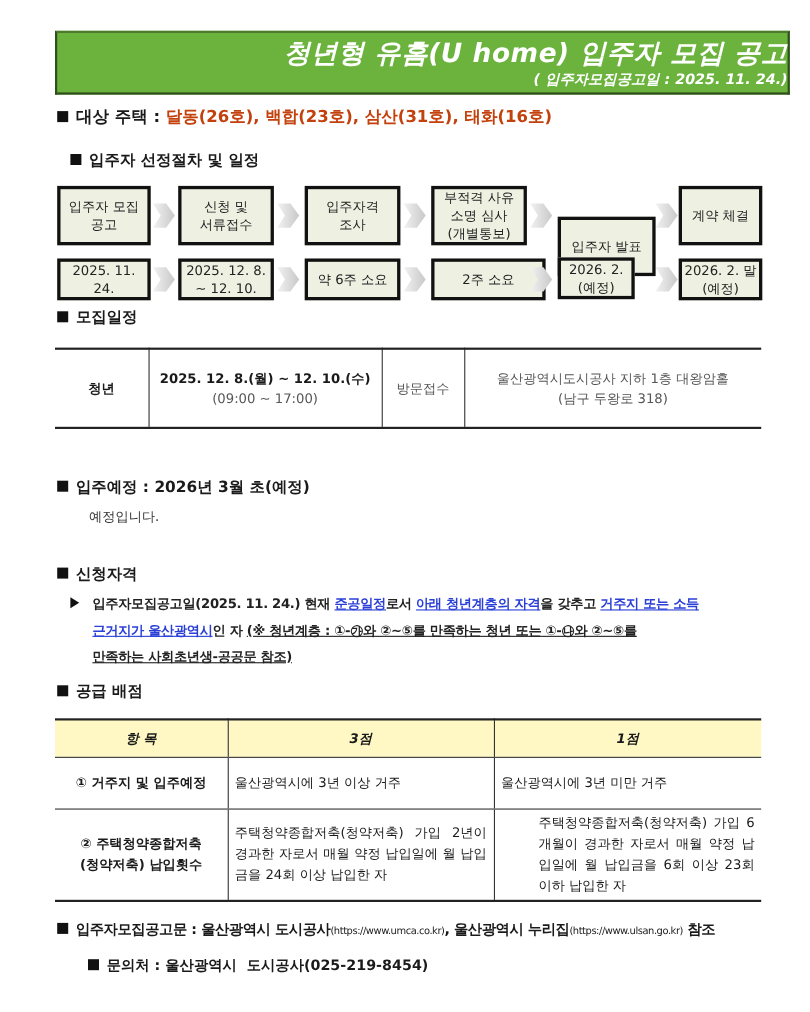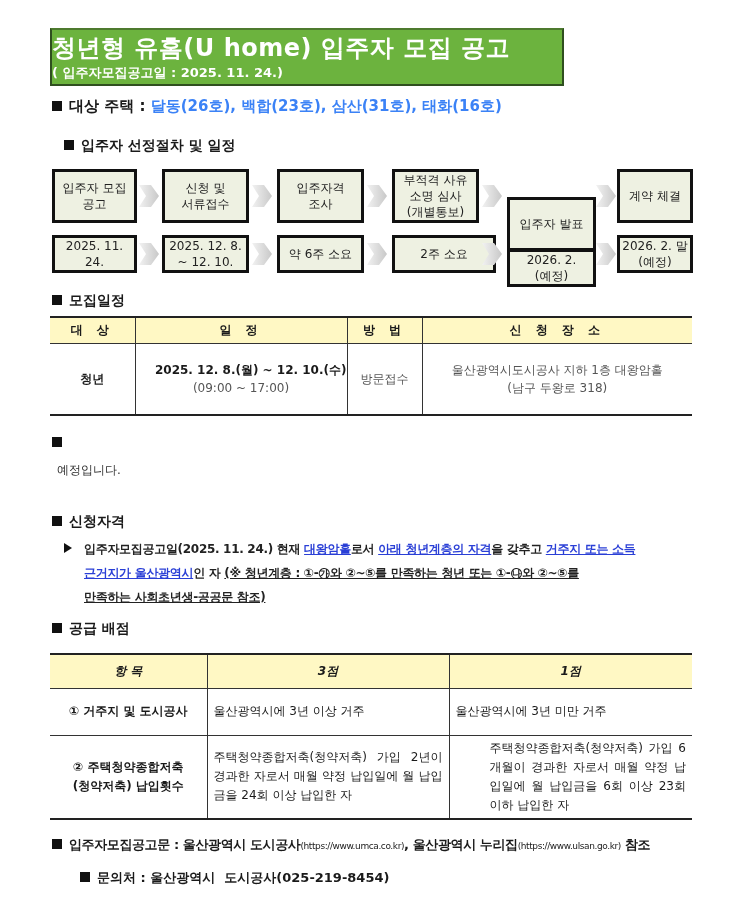--- a/index.html
+++ b/index.html
@@ -1,25 +1,25 @@
 <!DOCTYPE html>
 <html><head>
 <meta charset="utf-8">
 <style>
   * { box-sizing: border-box; margin: 0; padding: 0; }
   html, body { width: 736px; height: 920px; background: #ffffff; }
   body { position: relative; font-family: "DejaVu Sans", "Liberation Sans", sans-serif; color: #1a1a1a; overflow: hidden; }
 
-  .banner { position: absolute; left: 50px; top: 28px; width: 514px; height: 58px; background: #6cb33e; border: 2px solid #2f4f1f; border-top-color:#4d7a2e; color: #fff; text-align: left; }
+  .banner { position: absolute; left: 50px; top: 28px; width: 668px; height: 58px; background: #6cb33e; border: 2px solid #2f4f1f; border-top-color:#4d7a2e; color: #fff; text-align: right; font-style: italic; }
   .banner .t1 { font-size: 24px; font-weight: bold; line-height: 32px; margin-top: 2px; letter-spacing: 0.5px; }
   .banner .t2 { font-size: 13px; font-weight: bold; line-height: 18px; }
 
   .sec { position: absolute; left: 52px; font-size: 14px; font-weight: bold; white-space: nowrap; }
   .sq { display: inline-block; width: 10px; height: 10px; background: #111; margin-right: 7px; vertical-align: 0px; }
-  .red { color: #3b82f6; }
+  .red { color: #c2410c; }
 
   .flow-box { position: absolute; background: #eef1e2; border: 3px solid #111; display: flex; align-items: center; justify-content: center; text-align: center; font-size: 12px; line-height: 16px; color: #222; }
   .arrow { position: absolute; width: 22px; height: 30px; }
 
   table { border-collapse: collapse; position: absolute; }
   .sched { left: 50px; top: 316px; width: 642px; border-top: 2px solid #222; border-bottom: 2px solid #222; }
   .sched th { background: #fff8c4; height: 26px; font-size: 12px; font-weight: bold; border-bottom: 1px solid #333; letter-spacing: 5px; }
   .sched td { height: 72px; font-size: 12px; text-align: center; vertical-align: middle; line-height: 18px; }
   .sched th + th, .sched td + td { border-left: 1px solid #333; }
   .gray { color: #555; }
@@ -81,21 +81,21 @@
 <div class="flow-box" style="left:162px; top:235px; width:87px; height:38px;">
     <span style="white-space:pre-line">2025. 12. 8.
 ~ 12. 10.</span>
   </div>
 <div class="flow-box" style="left:277px; top:235px; width:87px; height:38px;">
     <span style="white-space:pre-line">약 6주 소요</span>
   </div>
 <div class="flow-box" style="left:392px; top:235px; width:104px; height:38px;">
     <span style="white-space:pre-line">2주 소요</span>
   </div>
-<div class="flow-box" style="left:507px; top:249px; width:89px; height:38px;">
+<div class="flow-box" style="left:507px; top:234px; width:70px; height:38px;">
     <span style="white-space:pre-line">2026. 2.
 (예정)</span>
   </div>
 <div class="flow-box" style="left:617px; top:235px; width:76px; height:38px;">
     <span style="white-space:pre-line">2026. 2. 말
 (예정)</span>
   </div>
 
 <svg class="arrow" style="left:139px; top:181px;" viewBox="0 0 22 30">
     <defs>
@@ -127,86 +127,80 @@
 <svg class="arrow" style="left:367px; top:239px;" viewBox="0 0 22 30">
     <path d="M0 4 H12 L20 15 L12 26 H0 L7 15 Z" fill="url(#ga)"></path>
   </svg>
 <svg class="arrow" style="left:482px; top:239px;" viewBox="0 0 22 30">
     <path d="M0 4 H12 L20 15 L12 26 H0 L7 15 Z" fill="url(#ga)"></path>
   </svg>
 <svg class="arrow" style="left:596px; top:239px;" viewBox="0 0 22 30">
     <path d="M0 4 H12 L20 15 L12 26 H0 L7 15 Z" fill="url(#ga)"></path>
   </svg>
 
-<div class="sec" style="top:292px;">
+<div class="sec" style="top:280px;">
   <span class="sq"></span><span>모집일정</span>
 </div>
 <table class="sched">
   <colgroup>
       <col style="width:85px">
       <col style="width:212px">
       <col style="width:75px">
       <col style="width:270px">
     </colgroup>
   <tbody>
-      <tr>
-    <th>대 상</th>
-    <th>일 정</th>
-    <th>방 법</th>
-    <th>신 청 장 소</th>
-  </tr>
   <tr>
     <td style="font-weight:bold;">청년</td>
     <td>
-      <div style="font-weight:bold;text-align:right;">2025. 12. 8.(월) ~ 12. 10.(수)</div>
+      <div style="font-weight:bold;">2025. 12. 8.(월) ~ 12. 10.(수)</div>
       <div class="gray">(09:00 ~ 17:00)</div>
     </td>
     <td class="gray">방문접수</td>
     <td class="gray">
       <div>울산광역시도시공사 지하 1층 대왕암홀</div>
       <div>(남구 두왕로 318)</div>
     </td>
   </tr>
 </tbody>
   </table>
 
 <div class="sec" style="top:434px;">
-  <span class="sq"></span>
+  <span class="sq"></span><span>입주예정 : 2026년 3월 초(예정)</span>
 </div>
 <div class="para" style="left:57px; top:456px; width:640px;">
-  <div style="margin-top:4px;">예정입니다.</div>
+  <div style="margin-top:4px;margin-left:24px;">예정입니다.</div>
 </div>
 
 <div class="sec" style="top:513px;">
   <span class="sq"></span><span>신청자격</span>
 </div>
 <div style="position:absolute; left:64px; top:543px; width:0; height:0; border-left:8px solid #111; border-top:5px solid transparent; border-bottom:5px solid transparent;"></div>
 <div class="para" style="left:84px; top:537px; width:612px; font-weight:bold; color:#222; line-height:24px; letter-spacing:-0.3px;">
-  <span>입주자모집공고일(2025. 11. 24.) 현재 </span><span class="link">대왕암홀</span><span>로서 </span><span class="link">아래 청년계층의 자격</span><span>을 갖추고 </span><span class="link">거주지 또는 소득</span><br>
+  <span>입주자모집공고일(2025. 11. 24.) 현재 </span><span class="link">준공일정</span><span>로서 </span><span class="link">아래 청년계층의 자격</span><span>을 갖추고 </span><span class="link">거주지 또는 소득</span><br>
   <span class="link">근거지가 울산광역시</span><span>인 자 </span><span class="ul">(※ 청년계층 : ①-㉮와 ②~⑤를 만족하는 청년 또는 ①-㉯와 ②~⑤를</span><br>
   <span class="ul">만족하는 사회초년생-공공문 참조)</span>
 </div>
 
 <div class="sec" style="top:620px;">
   <span class="sq"></span><span>공급 배점</span>
 </div>
 <table class="score">
   <colgroup>
       <col style="width:157px">
       <col style="width:242px">
       <col style="width:243px">
     </colgroup>
   <tbody>
       <tr>
     <th>항 목</th>
     <th>3점</th>
     <th>1점</th>
   </tr>
   <tr style="height:47px;">
-    <td style="font-weight:bold; text-align:center;">① 거주지 및 도시공사</td>
+    <td style="font-weight:bold; text-align:center;">① 거주지 및 입주예정</td>
     <td>울산광역시에 3년 이상 거주</td>
     <td>울산광역시에 3년 미만 거주</td>
   </tr>
   <tr style="height:84px;">
     <td style="font-weight:bold; text-align:center; white-space:pre-line;">② 주택청약종합저축
 (청약저축) 납입횟수</td>
     <td style="text-align:justify;">주택청약종합저축(청약저축) 가입 2년이 경과한 자로서 매월 약정 납입일에 월 납입금을 24회 이상 납입한 자</td>
     <td style="text-align:justify;padding-left:40px;">주택청약종합저축(청약저축) 가입 6개월이 경과한 자로서 매월 약정 납입일에 월 납입금을 6회 이상 23회 이하 납입한 자</td>
   </tr>
 </tbody>

